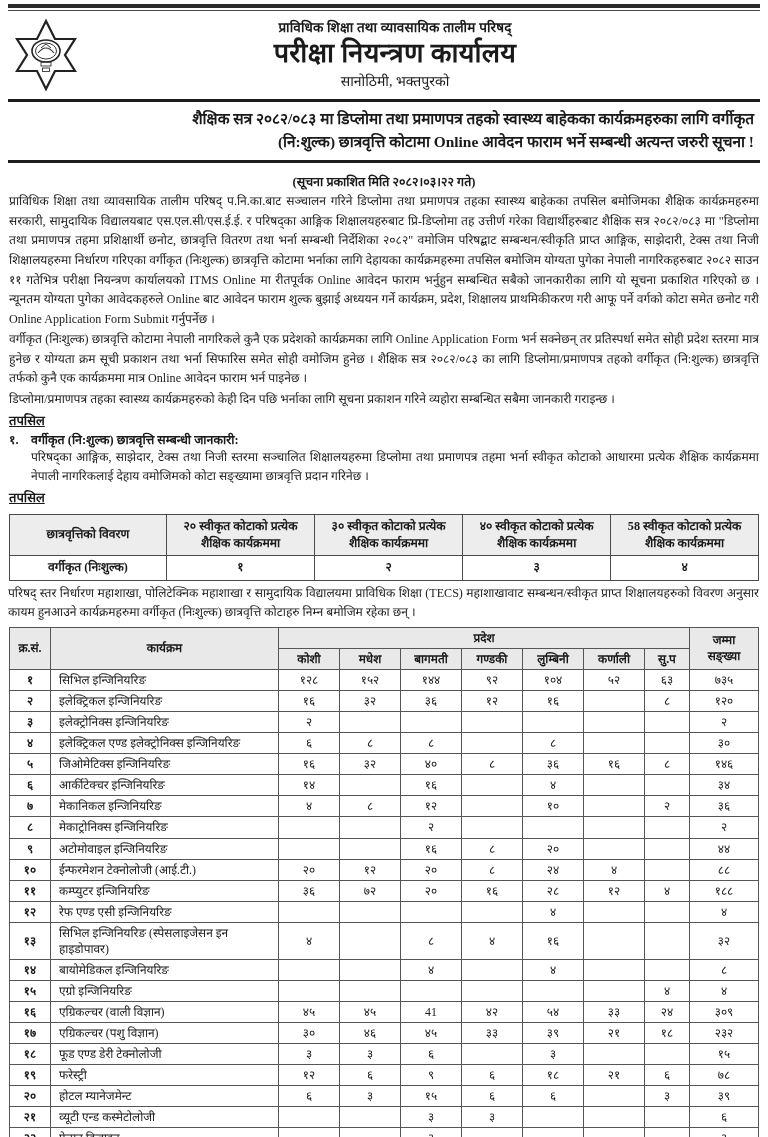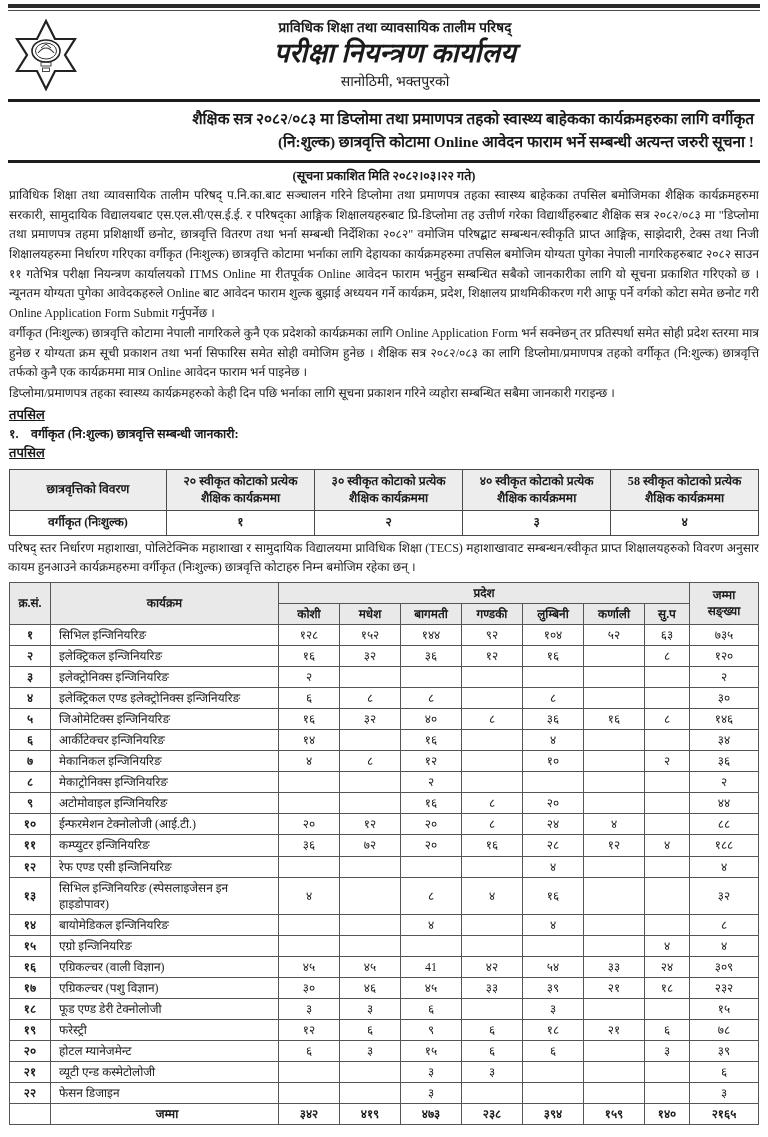--- a/index.html
+++ b/index.html
@@ -32,37 +32,37 @@
     width:72px;height:76px;flex:0 0 72px;
     display:flex;align-items:center;justify-content:center;
   }
   .logo svg{display:block;}
   .mast-text{flex:1;text-align:center;padding-right:60px;}
   .org-line{
     font-size:13.5px;font-weight:700;letter-spacing:.2px;line-height:1.25;
   }
   .office-line{
     font-size:27px;font-weight:700;line-height:1.15;margin-top:1px;
-    letter-spacing:.3px;font-style:italic;
+    letter-spacing:.3px;
   }
   .addr-line{font-size:14px;font-weight:400;margin-top:2px;}
 
   
   .banner{
     margin:4px 8px 0 8px;
     border-top:3px solid #1d1d1d;
     border-bottom:3px solid #1d1d1d;
     padding:5px 6px 7px 6px;
     text-align:right;
   }
   .banner-line{
     font-size:15.4px;font-weight:700;line-height:1.5;
   }
   .notice-date{
-    text-align:center;font-size:12.5px;font-weight:700;margin-top:4px;
+    text-align:center;font-size:12.5px;font-weight:700;margin-top:10px;
   }
 
   
   .body-wrap{padding:2px 9px 0 9px;}
   p.para{
     margin:0 0 1px 0;
     font-size:12.1px;
     line-height:1.62;
     text-align:justify;
     text-justify:inter-word;
@@ -156,20 +156,21 @@
 
   <div class="body-wrap">
     <p class="para">प्राविधिक शिक्षा तथा व्यावसायिक तालीम परिषद् प.नि.का.बाट सञ्चालन गरिने डिप्लोमा तथा प्रमाणपत्र तहका स्वास्थ्य बाहेकका तपसिल बमोजिमका शैक्षिक कार्यक्रमहरुमा सरकारी, सामुदायिक विद्यालयबाट एस.एल.सी/एस.ई.ई. र परिषद्का आङ्गिक शिक्षालयहरुबाट प्रि-डिप्लोमा तह उत्तीर्ण गरेका विद्यार्थीहरुबाट शैक्षिक सत्र २०८२/०८३ मा "डिप्लोमा तथा प्रमाणपत्र तहमा प्रशिक्षार्थी छनोट, छात्रवृत्ति वितरण तथा भर्ना सम्बन्धी निर्देशिका २०८२" वमोजिम परिषद्बाट सम्बन्धन/स्वीकृति प्राप्त आङ्गिक, साझेदारी, टेक्स तथा निजी शिक्षालयहरुमा निर्धारण गरिएका वर्गीकृत (निःशुल्क) छात्रवृत्ति कोटामा भर्नाका लागि देहायका कार्यक्रमहरुमा तपसिल बमोजिम योग्यता पुगेका नेपाली नागरिकहरुबाट २०८२ साउन ११ गतेभित्र परीक्षा नियन्त्रण कार्यालयको ITMS Online मा रीतपूर्वक Online आवेदन फाराम भर्नुहुन सम्बन्धित सबैको जानकारीका लागि यो सूचना प्रकाशित गरिएको छ । न्यूनतम योग्यता पुगेका आवेदकहरुले Online बाट आवेदन फाराम शुल्क बुझाई अध्ययन गर्ने कार्यक्रम, प्रदेश, शिक्षालय प्राथमिकीकरण गरी आफू पर्ने वर्गको कोटा समेत छनोट गरी Online Application Form Submit गर्नुपर्नेछ ।</p>
     <p class="para">वर्गीकृत (निःशुल्क) छात्रवृत्ति कोटामा नेपाली नागरिकले कुनै एक प्रदेशको कार्यक्रमका लागि Online Application Form भर्न सक्नेछन् तर प्रतिस्पर्धा समेत सोही प्रदेश स्तरमा मात्र हुनेछ र योग्यता क्रम सूची प्रकाशन तथा भर्ना सिफारिस समेत सोही वमोजिम हुनेछ । शैक्षिक सत्र २०८२/०८३ का लागि डिप्लोमा/प्रमाणपत्र तहको वर्गीकृत (नि:शुल्क) छात्रवृत्ति तर्फको कुनै एक कार्यक्रममा मात्र Online आवेदन फाराम भर्न पाइनेछ ।</p>
     <p class="para">डिप्लोमा/प्रमाणपत्र तहका स्वास्थ्य कार्यक्रमहरुको केही दिन पछि भर्नाका लागि सूचना प्रकाशन गरिने व्यहोरा सम्बन्धित सबैमा जानकारी गराइन्छ ।</p>
     <div class="sec-head">तपसिल</div>
     <div class="numbered">
       <span class="n">१.</span>
       <span>वर्गीकृत (नि:शुल्क) छात्रवृत्ति सम्बन्धी जानकारी:</span>
     </div>
+    <p class="para indent">परिषद्का आङ्गिक, साझेदार, टेक्स तथा निजी स्तरमा सञ्चालित शिक्षालयहरुमा डिप्लोमा तथा प्रमाणपत्र तहमा भर्ना स्वीकृत कोटाको आधारमा प्रत्येक शैक्षिक कार्यक्रममा नेपाली नागरिकलाई देहाय वमोजिमको कोटा सङ्ख्यामा छात्रवृत्ति प्रदान गरिनेछ ।</p>
     <div class="sec-head">तपसिल</div>
   </div>
 
   <table class="tbl1">
     <thead>
       <tr>
         <td class="firstcol">छात्रवृत्तिको विवरण</td>
         <td>२० स्वीकृत कोटाको प्रत्येक शैक्षिक कार्यक्रममा</td>
         <td>३० स्वीकृत कोटाको प्रत्येक शैक्षिक कार्यक्रममा</td>
         <td>४० स्वीकृत कोटाको प्रत्येक शैक्षिक कार्यक्रममा</td>

